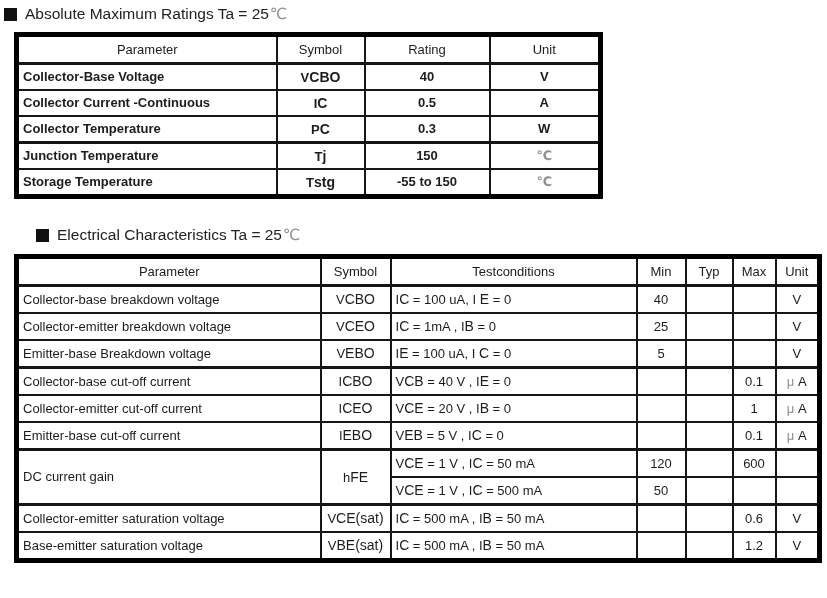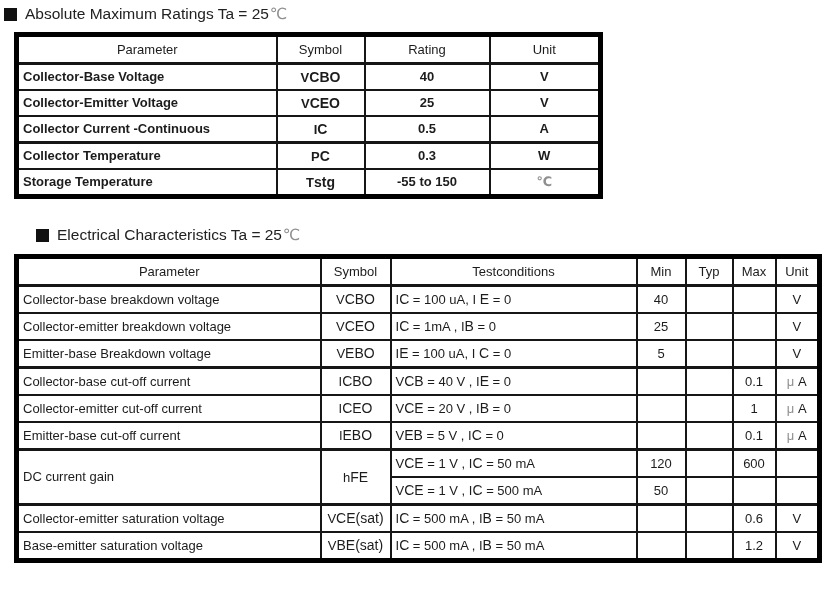--- a/index.html
+++ b/index.html
@@ -88,36 +88,36 @@
         </tr>
       </thead>
     <tbody>
         <tr>
           <td class="al">Collector-Base Voltage</td>
           <td>V<span class="sb">CBO</span></td>
           <td>40</td>
           <td>V</td>
         </tr>
         <tr>
-          <td class="al">Collector-Emitter Voltage</td>
-          <td>V<span class="sb">CEO</span></td>
-          <td>25</td>
-          <td>V</td>
-        </tr>
-        <tr>
           <td class="al">Collector Current -Continuous</td>
           <td>I<span class="sb">C</span></td>
           <td>0.5</td>
           <td>A</td>
         </tr>
         <tr>
           <td class="al">Collector Temperature</td>
           <td>P<span class="sb">C</span></td>
           <td>0.3</td>
           <td>W</td>
+        </tr>
+        <tr>
+          <td class="al">Junction Temperature</td>
+          <td>T<span class="sb">j</span></td>
+          <td>150</td>
+          <td><span class="gy">℃</span></td>
         </tr>
         <tr>
           <td class="al">Storage Temperature</td>
           <td>T<span class="sb">stg</span></td>
           <td>-55 to 150</td>
           <td><span class="gy">℃</span></td>
         </tr>
       </tbody>
   </table>
 

